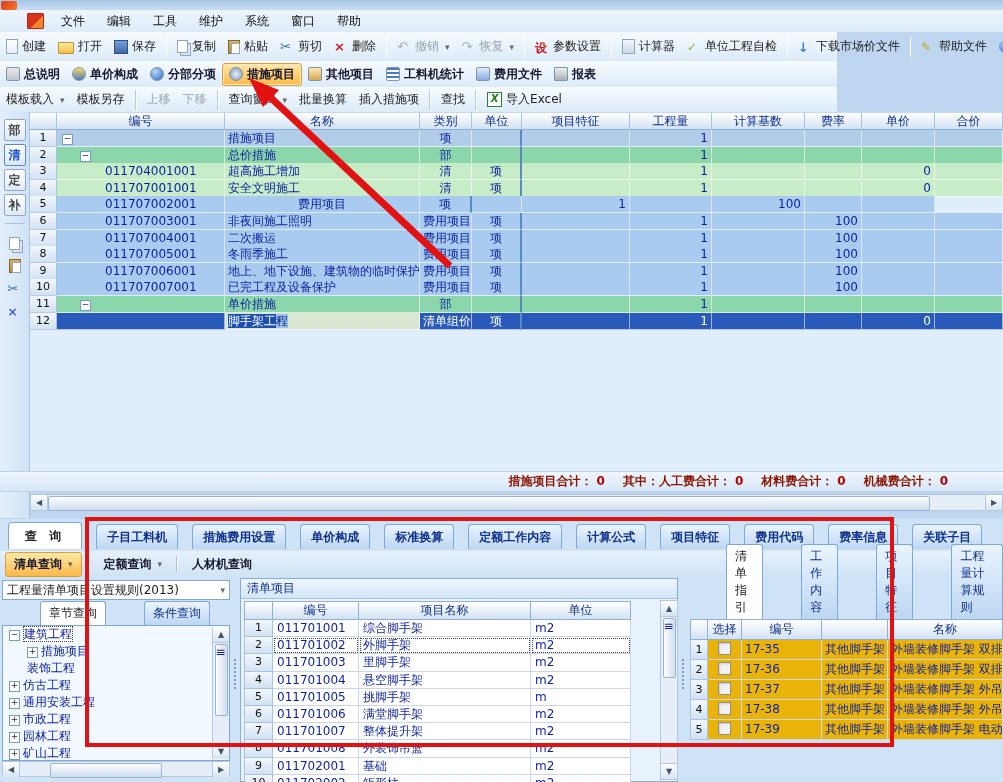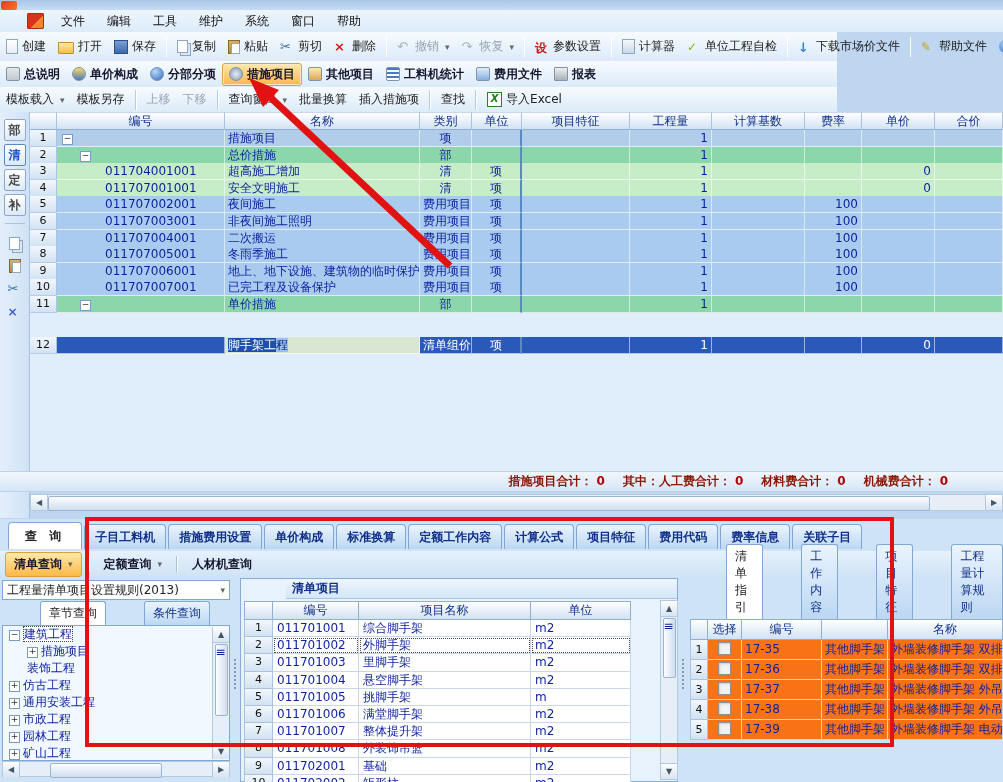--- a/index.html
+++ b/index.html
@@ -66,38 +66,38 @@
   .g-row .rn{background:linear-gradient(#f2f7fd,#d2e2f2);border-right:1px solid #aac4e0;border-bottom:1px solid #b8cce4;color:#111;text-align:center;font-size:11px;}
   .g-row .c{border-right:1px solid rgba(255,255,255,.55);border-bottom:1px solid rgba(255,255,255,.65);padding:0 3px;white-space:nowrap;overflow:hidden;font-size:12px;}
   .g-row .c.unitc{border-right:2px solid #5b8ac2;}
   .c.center{text-align:center;}
   .c.num{text-align:right;}
   .bg-parent .c{background:#b2cdea;}
   .bg-section .c{background:#8cd6ac;}
   .bg-qing .c{background:#c6edc8;}
   .bg-fee .c{background:#a9cbf0;}
   .bg-sel .c{background:#2a5ab9;color:#fff;outline:0;}
-  .g-row.bg-sel{box-shadow:0 0 0 1px #d88a30 inset;margin-top:24px;}
+  .g-row.bg-sel{box-shadow:0 0 0 1px #d88a30 inset;}
   .expbox{display:inline-block;width:9px;height:9px;border:1px solid #7a9cc4;background:#fff;color:#333;font-size:9px;line-height:7px;text-align:center;vertical-align:1px;margin-right:4px;}
   .ind0{padding-left:5px!important;}
   .ind1{padding-left:23px!important;}
   .ind2{padding-left:48px!important;}
   .editsel1{background:#1d4fae;color:#fff;}
   .editsel2{background:#9cc0ee;color:#0a2a7a;}
   .namecell-edit{background:#d8e6d2!important;color:#0a2a7a;}
   #totalsbar{left:0;top:471px;width:1003px;height:21px;background:linear-gradient(#f0f6fd,#d6e6f7);border-top:1px solid #bcd2ea;border-bottom:1px solid #bcd2ea;display:flex;align-items:center;justify-content:flex-end;padding-right:55px;box-sizing:border-box;gap:18px;font-weight:bold;color:#8b1500;}
   #totalsbar b{color:#b30000;margin-left:4px;}
   .sb{background:#e6eef8;}
   #hscroll{left:30px;top:494px;width:973px;height:17px;border:1px solid #b5c8de;box-sizing:border-box;display:flex;}
   .sb-btn{width:16px;height:15px;background:linear-gradient(#fdfefe,#d8e4f2);border-right:1px solid #b5c8de;color:#456;font-size:8px;line-height:15px;text-align:center;flex:none;}
   .sb-thumb{height:13px;margin:1px 0;background:linear-gradient(#fcfdfe,#cfdeee);border:1px solid #9ab4d2;border-radius:2px;}
 
   
   #bottom{left:0;top:519px;width:1003px;height:263px;background:#cfe3f6;}
-  .tabrow{left:0;top:520px;width:1003px;height:29px;display:flex;align-items:flex-end;padding-left:8px;box-sizing:border-box;gap:2px;}
+  .tabrow{left:0;top:520px;width:1003px;height:29px;display:flex;align-items:flex-end;padding-left:8px;box-sizing:border-box;gap:14px;}
   .btab{padding:4px 10px 3px;border:1px solid #7fa8d9;border-bottom:none;border-radius:4px 4px 0 0;background:linear-gradient(#eaf4fe,#bcd7f2);color:#10308a;font-weight:bold;white-space:nowrap;}
   .btab.active{background:#fff;color:#222;padding:5px 16px 4px;letter-spacing:4px;}
   #querybar{left:0;top:551px;width:1003px;height:26px;display:flex;align-items:center;padding-left:5px;box-sizing:border-box;gap:6px;background:linear-gradient(#e6f1fc,#cfe3f6);}
   .qbtn{display:inline-flex;align-items:center;gap:4px;padding:3px 8px;border-radius:3px;color:#15152e;font-weight:bold;}
   .qbtn.orange{background:linear-gradient(#ffe9a8,#fcb847);border:1px solid #dd9e3b;}
   .qsep{width:1px;height:16px;background:#a8c0da;border-right:1px solid #fff;}
   #ruledrop{left:2px;top:580px;width:228px;height:20px;background:#fff;border:1px solid #7fa8d9;box-sizing:border-box;display:flex;align-items:center;padding:0 4px;color:#222;}
   #ruledrop .drop{margin-left:auto;}
   .subtab{padding:3px 8px;border:1px solid #7fa8d9;border-bottom:none;border-radius:3px 3px 0 0;background:linear-gradient(#eaf4fe,#bcd7f2);color:#10308a;margin-left:36px;}
   .subtab.active{background:#fff;color:#222;}
@@ -112,41 +112,41 @@
 
   .vsb-btn{height:15px;background:linear-gradient(#fdfefe,#d8e4f2);border-bottom:1px solid #b5c8de;color:#456;font-size:8px;line-height:15px;text-align:center;}
   .vsb-thumb{width:11px;margin:1px auto;background:linear-gradient(90deg,#fcfdfe,#cfdeee);border:1px solid #9ab4d2;border-radius:2px;}
 
   
   .vsplit{top:579px;width:8px;height:201px;background:#cfe3f6;}
   .vsplit::after{content:"";display:block;width:2px;height:30px;margin:80px auto;border-left:2px dotted #7f9cc0;}
 
   
   #listpanel{left:240px;top:578px;width:438px;height:204px;border:1px solid #88aed6;box-sizing:border-box;background:#e8f2fc;}
-  #listtitle{height:19px;background:linear-gradient(#eef6fe,#d3e6f8);border-bottom:1px solid #a8c4e2;color:#10308a;padding-left:6px;line-height:19px;font-weight:bold;margin-left:45px;}
+  #listtitle{height:19px;background:linear-gradient(#eef6fe,#d3e6f8);border-bottom:1px solid #a8c4e2;color:#10308a;padding-left:6px;line-height:19px;font-weight:normal;}
   .ltable{margin:2px 0 0 3px;width:414px;}
   .lt-head,.lt-row{display:grid;grid-template-columns:29px 86px 172px 100px;}
   .lt-head .h{background:linear-gradient(#ffffff,#d2e2f3);border:1px solid #8fb0d4;border-left:none;color:#10308a;text-align:center;height:17px;line-height:17px;}
   .lt-head .h:first-child{border-left:1px solid #8fb0d4;}
   .lt-row .rn{background:linear-gradient(#f2f7fd,#d2e2f2);border:1px solid #aac4e0;border-top:none;text-align:center;color:#111;font-size:11px;}
   .lt-row .c{background:#fff;border-right:1px solid #c8d8ea;border-bottom:1px solid #c8d8ea;padding:0 4px;white-space:nowrap;overflow:hidden;}
   .lt-row{height:17.2px;line-height:16px;}
   .lt-row.sel .c{outline:1px dotted #444;outline-offset:-2px;}
   #listvscroll{left:660px;top:600px;width:16px;height:178px;border:1px solid #b5c8de;display:flex;flex-direction:column;background:#e6eef8;}
 
   
   #guidepanel{left:688px;top:578px;width:315px;height:204px;background:#cfe3f6;}
   #guidetabs{left:690px;top:595px;height:24px;display:flex;gap:2px;align-items:flex-end;}
   #gtable{left:690px;top:619px;width:313px;}
   .gt-head,.gt-row{display:grid;grid-template-columns:18px 34px 80px 66px 115px;}
   .gt-head .h{background:linear-gradient(#ffffff,#d2e2f3);border:1px solid #8fb0d4;border-left:none;color:#10308a;text-align:center;height:19px;line-height:19px;}
   .gt-head .h:first-child{border-left:1px solid #8fb0d4;}
   .gt-row{height:20px;line-height:19px;}
   .gt-row .rn{background:linear-gradient(#f2f7fd,#d2e2f2);border:1px solid #aac4e0;border-top:none;text-align:center;color:#111;font-size:11px;}
-  .gt-row .c{background:#f97316;border-right:1px solid #c8d8ea;border-bottom:1px solid #c8d8ea;padding:0 3px;white-space:nowrap;overflow:hidden;}
+  .gt-row .c{background:#eab308;border-right:1px solid #c8d8ea;border-bottom:1px solid #c8d8ea;padding:0 3px;white-space:nowrap;overflow:hidden;}
   .cb{display:inline-block;width:11px;height:11px;border:1px solid #909090;background:#f2f2f2;vertical-align:-2px;box-shadow:inset 1px 1px 2px #ccc;}
 
   
   #anno{left:0;top:0;pointer-events:none;z-index:99;}
 </style>
 </head>
 <body>
 
 <div class="abs" id="titlebar"></div>
 <div class="abs" id="applogo"></div>
@@ -384,21 +384,20 @@
     <div class="c num">1</div>
     <div class="c"></div>
     <div class="c num"></div>
     <div class="c num">0</div>
     <div class="c"></div>
   </div>
 
   <div class="g-row bg-fee">
     <div class="rn">5</div>
     <div class="c ind2">011707002001</div>
-    <div class="c">夜间施工</div>
     <div class="c center">费用项目</div>
     <div class="c center unitc">项</div>
     <div class="c"></div>
     <div class="c num">1</div>
     <div class="c"></div>
     <div class="c num">100</div>
     <div class="c num"></div>
     <div class="c"></div>
   </div>
 

